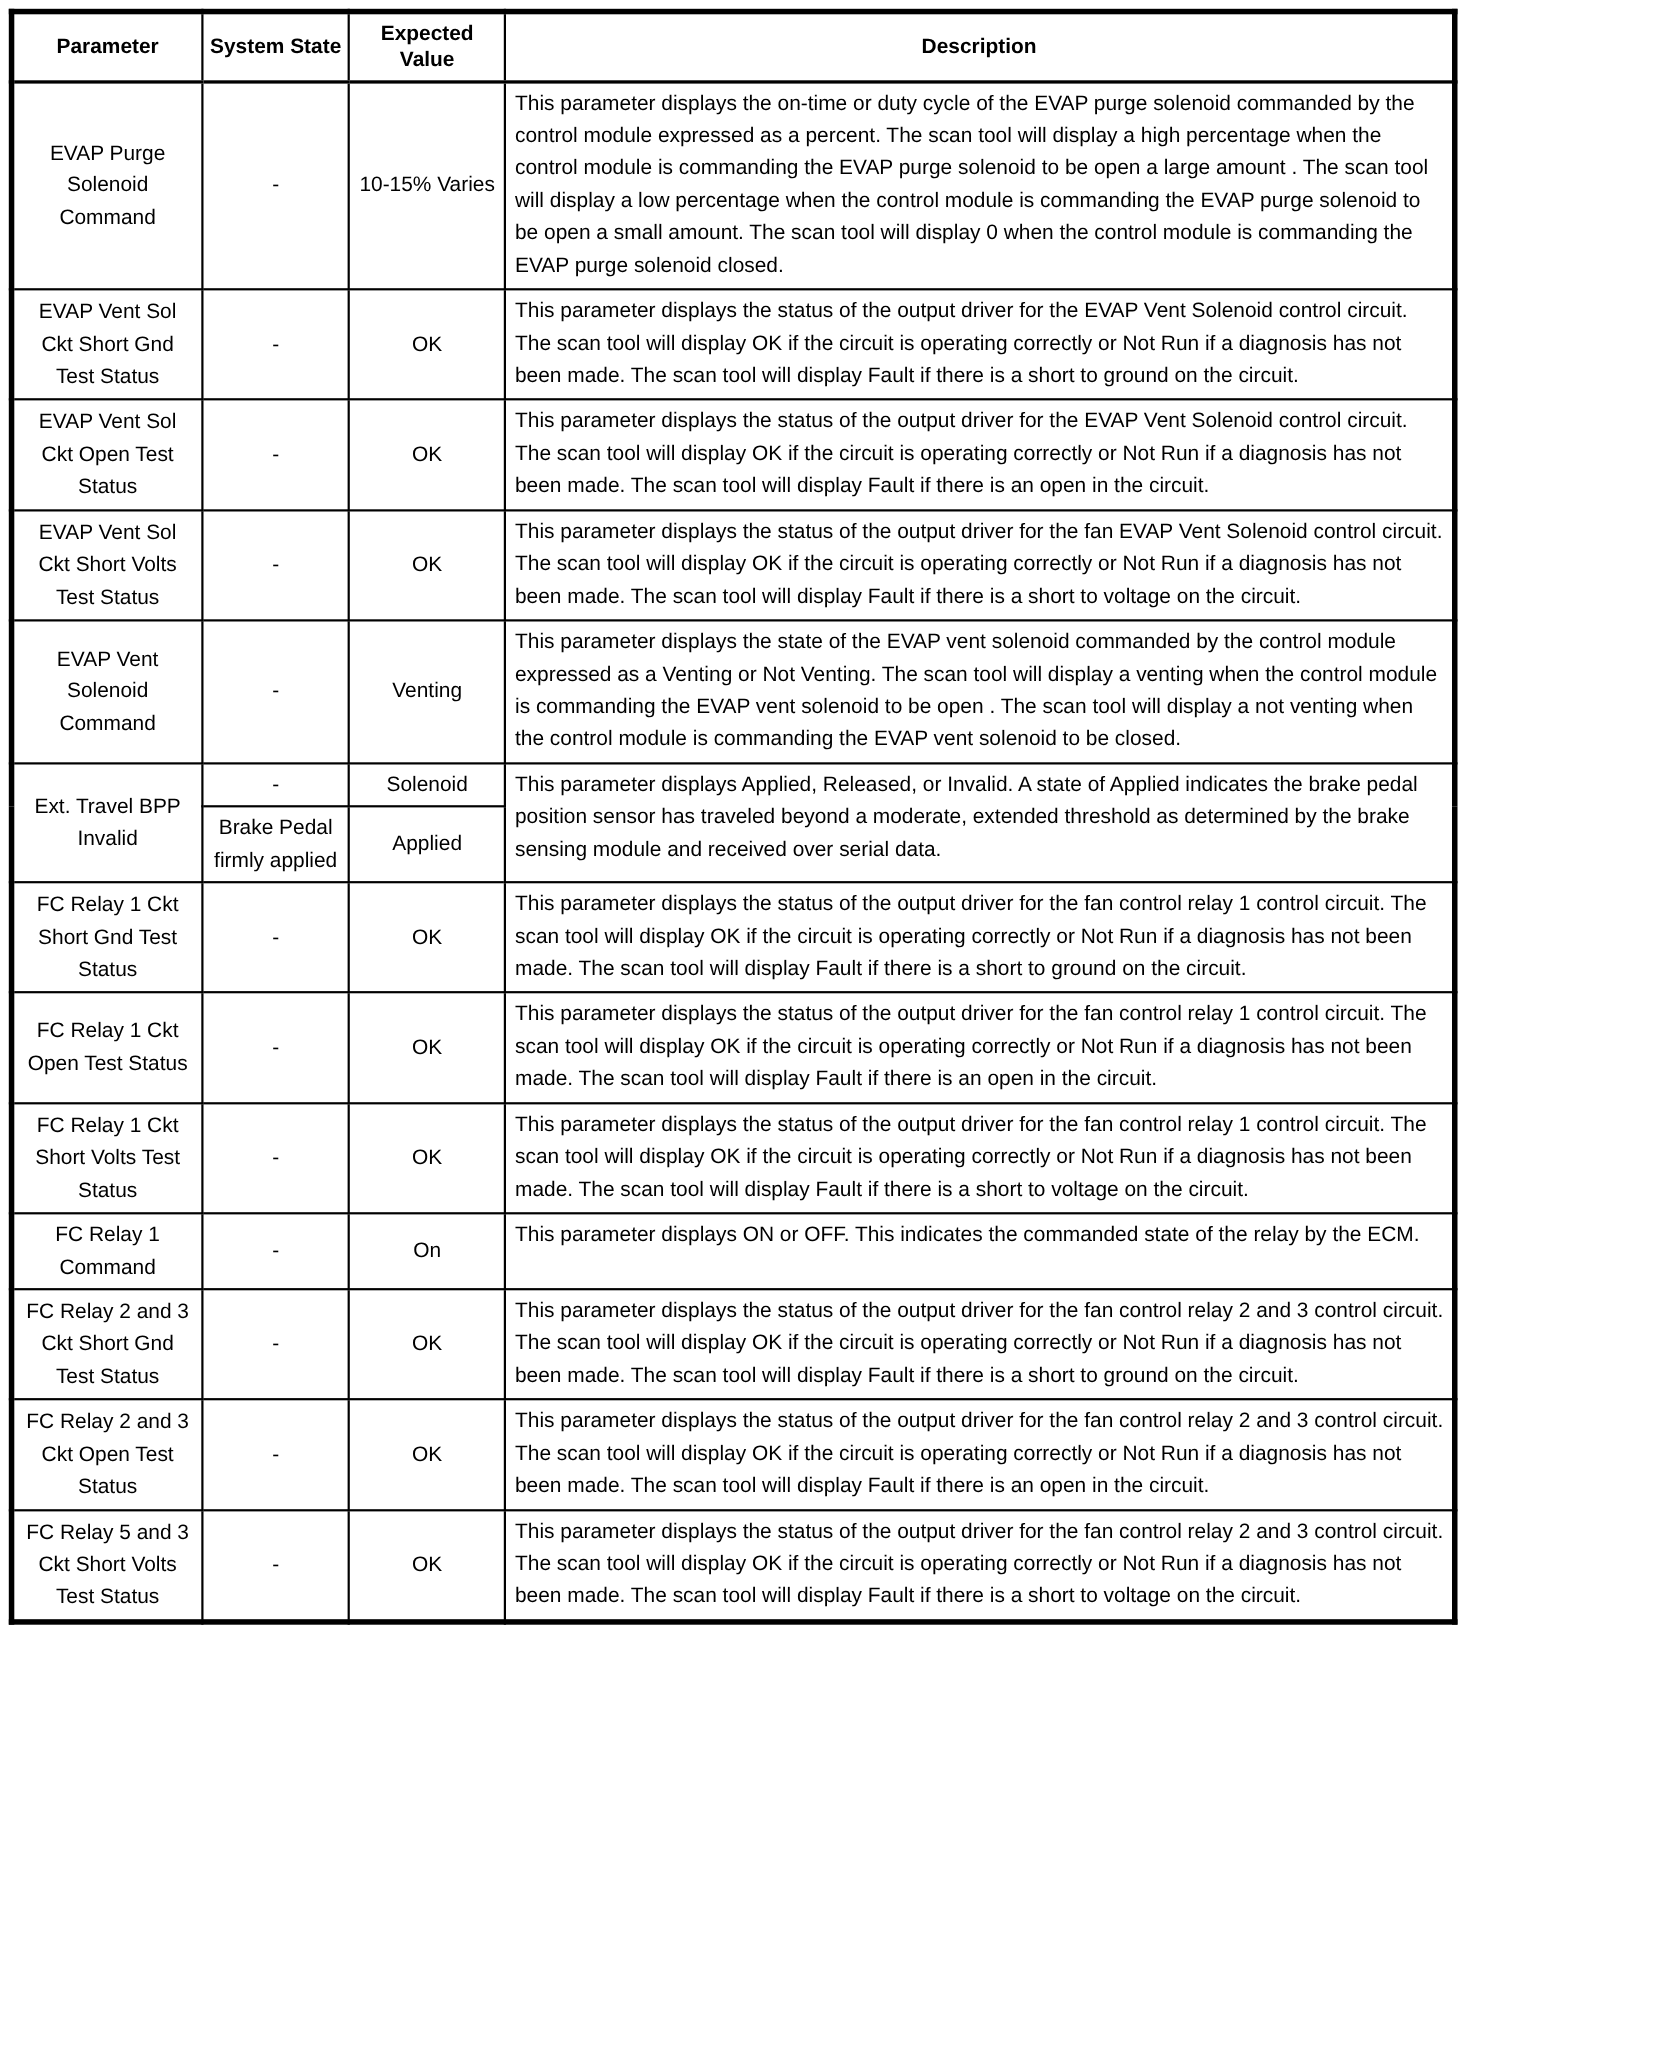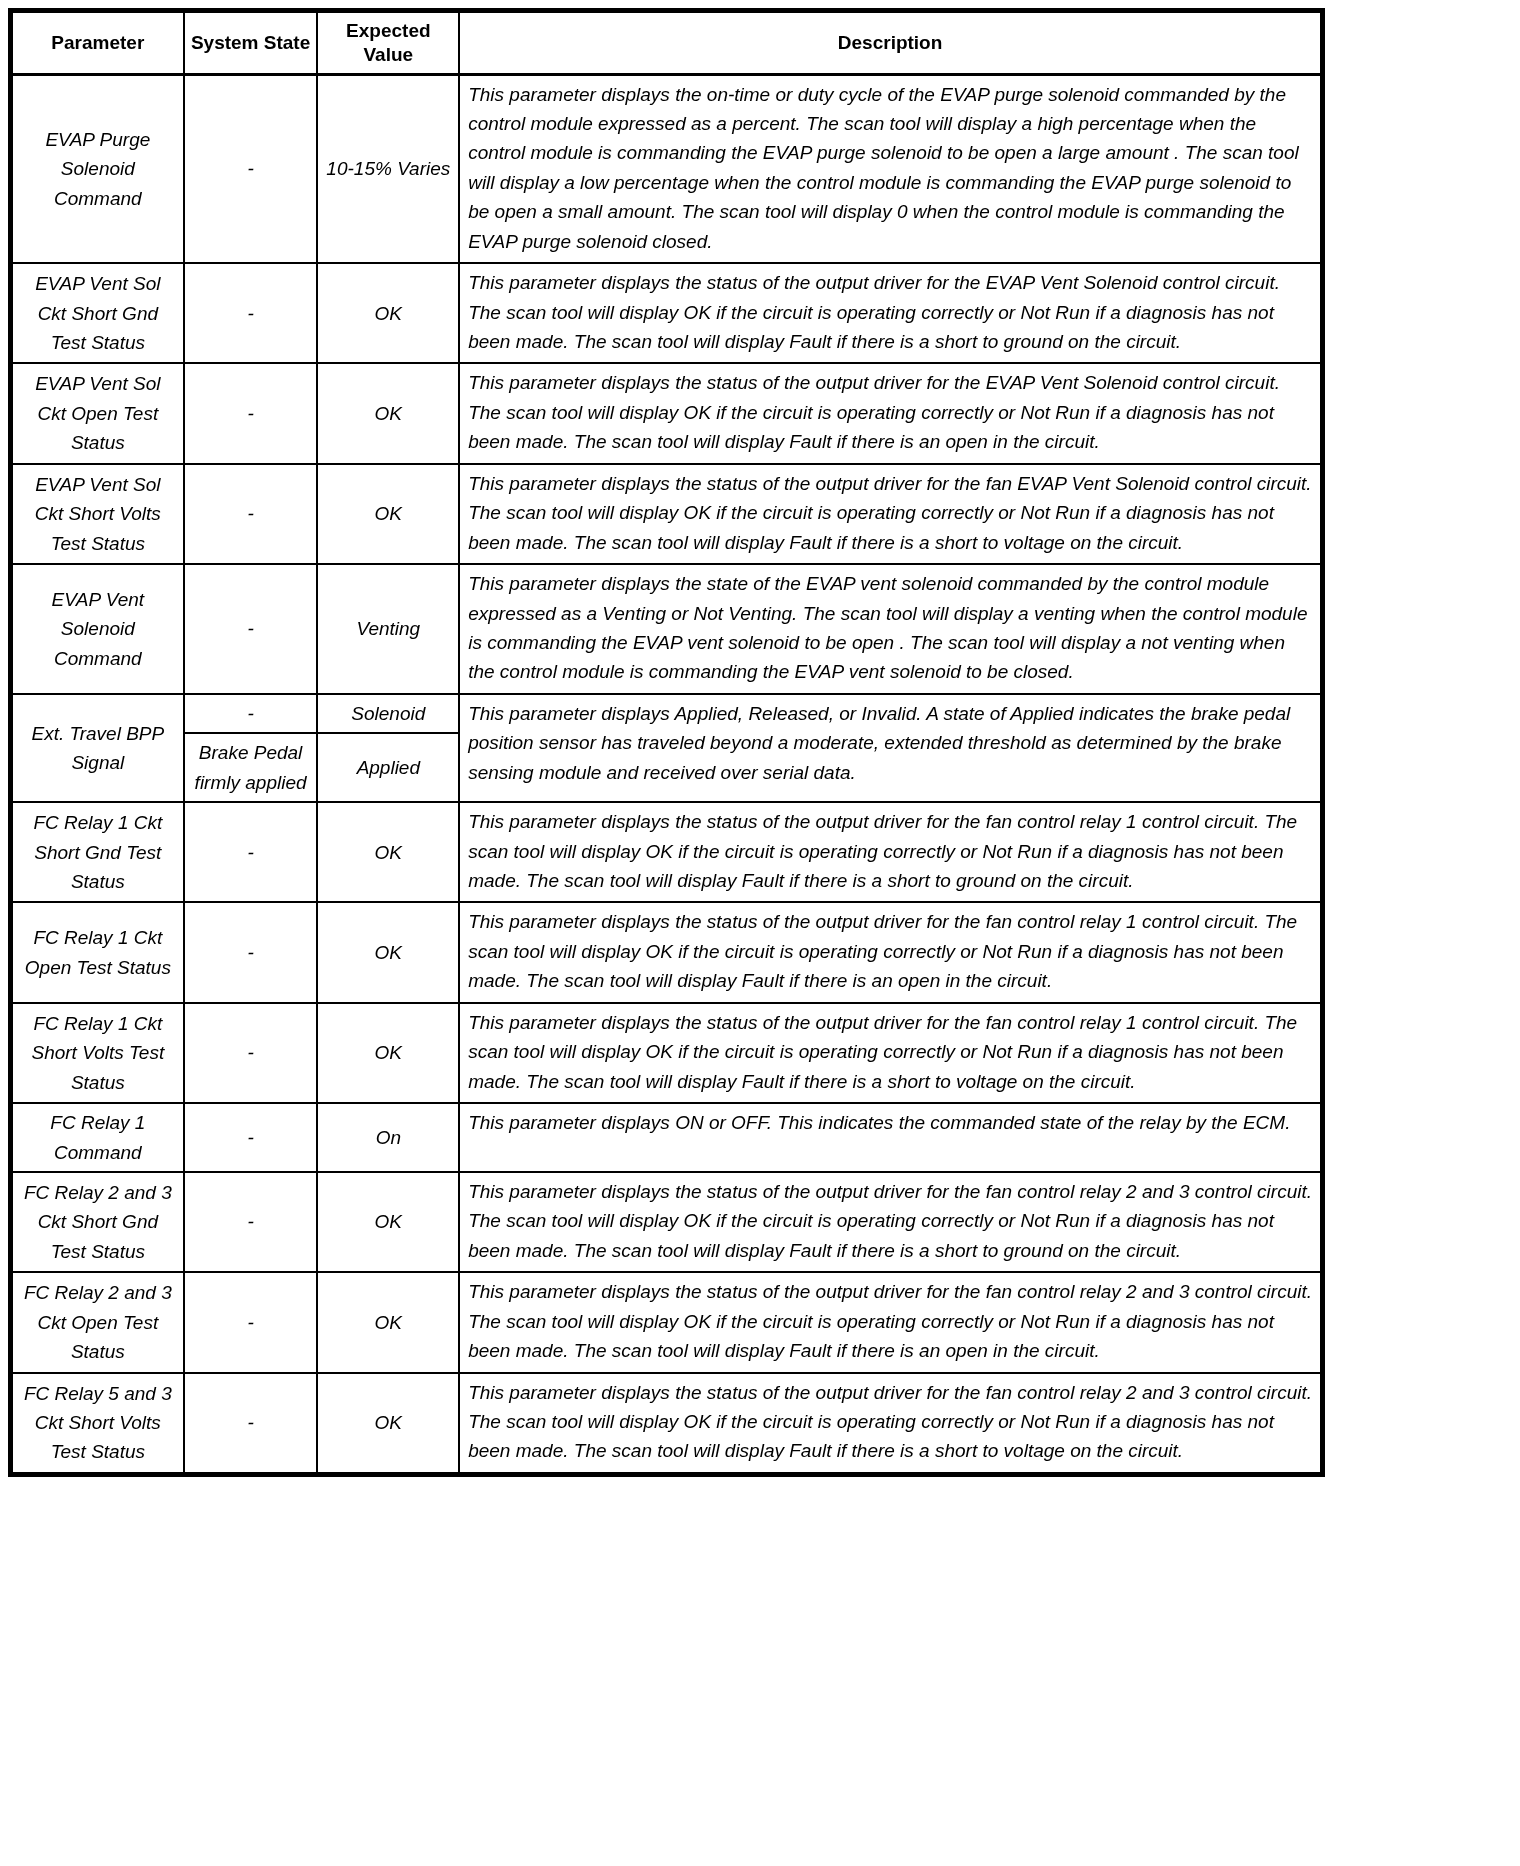--- a/index.html
+++ b/index.html
@@ -27,21 +27,21 @@
     word-wrap: break-word;
   }
   thead th {
     font-weight: bold;
     text-align: center;
     vertical-align: middle;
     padding: 6px 4px;
     line-height: 1.25;
     border-bottom: 3px solid #000;
   }
-  td { line-height: 1.55; font-style: italic; }
+  td { line-height: 1.55; }
   td.param {
     text-align: center;
     vertical-align: middle;
     padding: 4px 6px;
   }
   td.state, td.expect {
     text-align: center;
     vertical-align: middle;
     padding: 4px 6px;
   }
@@ -103,21 +103,21 @@
       </tr>
 
       <tr>
         <td class="param">EVAP Vent Solenoid Command</td>
         <td class="state">-</td>
         <td class="expect">Venting</td>
         <td class="desc">This parameter displays the state of the EVAP vent solenoid commanded by the control module expressed as a Venting or Not Venting. The scan tool will display a venting when the control module is commanding the EVAP vent solenoid to be open . The scan tool will display a not venting when the control module is commanding the EVAP vent solenoid to be closed.</td>
       </tr>
 
       <tr>
-        <td class="param" rowspan="2">Ext. Travel BPP Signal</td>
+        <td class="param" rowspan="2">Ext. Travel BPP Invalid</td>
         <td class="state">-</td>
         <td class="expect">Solenoid</td>
         <td class="desc" rowspan="2">This parameter displays Applied, Released, or Invalid. A state of Applied indicates the brake pedal position sensor has traveled beyond a moderate, extended threshold as determined by the brake sensing module and received over serial data.</td>
       </tr>
       <tr>
         <td class="state">Brake Pedal firmly applied</td>
         <td class="expect">Applied</td>
       </tr>
 
       <tr>

